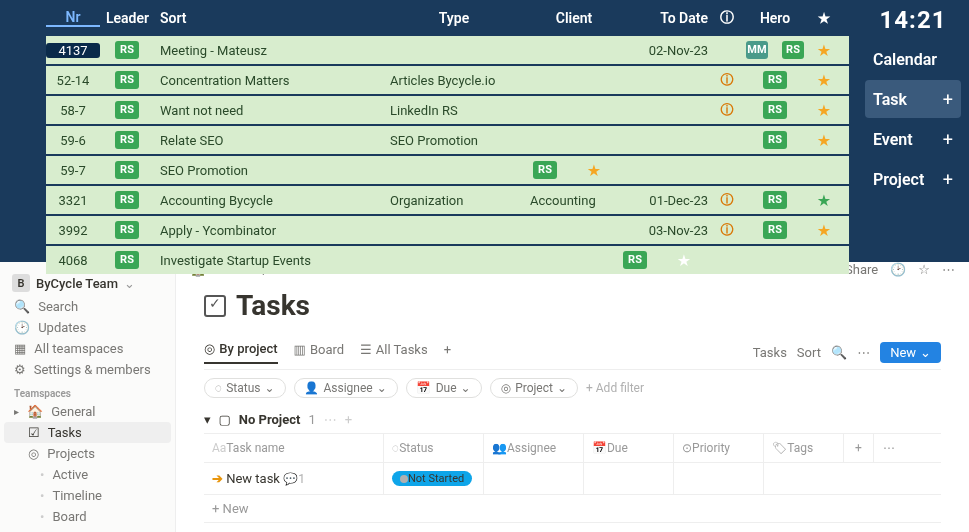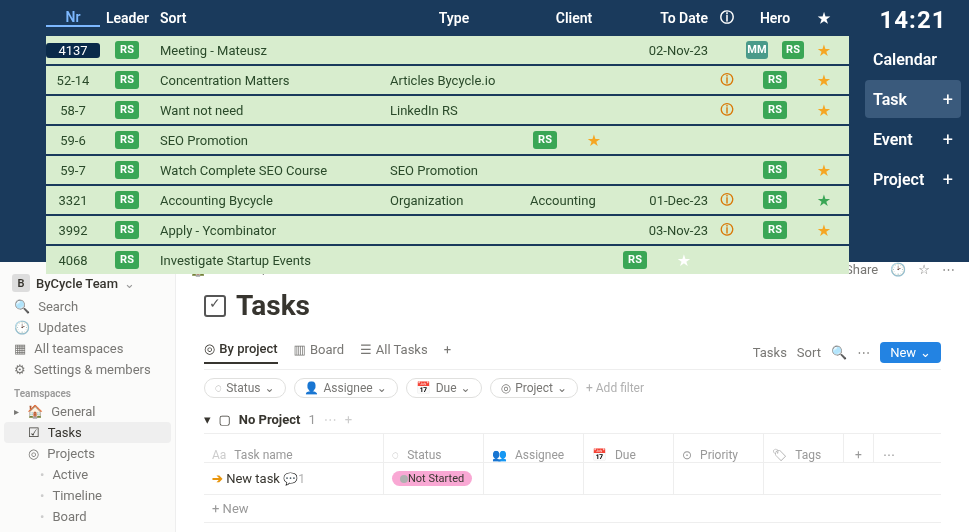--- a/index.html
+++ b/index.html
@@ -74,33 +74,33 @@
   .view-right { margin-left: auto; display: flex; align-items: center; gap: 10px; color: #787774; }
   .btn-new { background: #2383e2; color: #fff; border-radius: 4px; padding: 3px 10px; font-size: 13px; display: flex; align-items: center; gap: 4px; cursor: pointer; }
 
   .filter-row { display: flex; align-items: center; gap: 8px; padding: 8px 0; font-size: 12px; color: #787774; }
   .filter-pill { border: 1px solid #e0e0de; border-radius: 14px; padding: 2px 10px; display: flex; align-items: center; gap: 4px; cursor: pointer; }
 
   .group-header { display: flex; align-items: center; gap: 8px; font-size: 13px; padding: 6px 0; }
   .group-count { color: #999; }
 
   .db-columns { display: flex; align-items: center; font-size: 12px; color: #999; border-top: 1px solid #eee; border-bottom: 1px solid #eee; height: 30px; }
-  .db-col { display: flex; align-items: flex-end; gap: 8px; padding: 0 8px; border-right: 1px solid #eee; height: 100%; }
+  .db-col { display: flex; align-items: center; gap: 0; padding: 0 8px; border-right: 1px solid #eee; height: 100%; }
   .col-name { width: 180px; }
   .col-status { width: 100px; }
   .col-assignee { width: 100px; }
   .col-due { width: 90px; }
   .col-priority { width: 90px; }
   .col-tags { width: 80px; }
   .col-add { width: 30px; justify-content: center; }
   .col-more { width: 30px; justify-content: center; border-right: none; }
 
   .db-row { display: flex; align-items: center; height: 32px; font-size: 13px; border-bottom: 1px solid #eee; }
   .db-cell { padding: 0 8px; border-right: 1px solid #eee; height: 100%; display: flex; align-items: center; }
-  .status-pill { background: #f9a8d4; border-radius: 10px; padding: 1px 8px; font-size: 11px; display: flex; align-items: center; gap: 0; }
+  .status-pill { background: #0ea5e9; border-radius: 10px; padding: 1px 8px; font-size: 11px; display: flex; align-items: center; gap: 0; }
   .status-dot { width: 8px; height: 8px; border-radius: 50%; background: #b0b0b0; }
   .new-row { display: flex; align-items: center; height: 28px; font-size: 13px; color: #999; padding: 0 8px; border-bottom: 1px solid #eee; cursor: pointer; }
   .calc-row { display: flex; align-items: center; font-size: 11px; color: #b0b0b0; height: 26px; }
   .calc-cell { text-align: right; padding: 0 8px; }
   .arrow-icon { color: #e8950c; font-weight: 700; }
   .chat-icon { color: #b0b0b0; font-size: 12px; }
 </style>
 </head>
 <body>
 
@@ -154,33 +154,33 @@
     <div class="cell c-todate"></div>
     <div class="cell c-alert"><span>ⓘ</span></div>
     <div class="cell c-hero">
             <span class="badge badge-rs">RS</span>
           </div>
     <div class="cell c-star star-gold">★</div>
         </div>
         <div class="task-row row-green">
     <div class="cell c-nr ">59-6</div>
     <div class="cell c-leader"><span class="badge badge-rs">RS</span></div>
+    <div class="cell c-name">Relate SEO</div>
     <div class="cell c-type">SEO Promotion</div>
     <div class="cell c-client"></div>
     <div class="cell c-todate"></div>
     <div class="cell c-alert"></div>
     <div class="cell c-hero">
             <span class="badge badge-rs">RS</span>
           </div>
     <div class="cell c-star star-gold">★</div>
         </div>
         <div class="task-row row-green">
     <div class="cell c-nr ">59-7</div>
     <div class="cell c-leader"><span class="badge badge-rs">RS</span></div>
-    <div class="cell c-name">Watch Complete SEO Course</div>
     <div class="cell c-type">SEO Promotion</div>
     <div class="cell c-client"></div>
     <div class="cell c-todate"></div>
     <div class="cell c-alert"></div>
     <div class="cell c-hero">
             <span class="badge badge-rs">RS</span>
           </div>
     <div class="cell c-star star-gold">★</div>
         </div>
         <div class="task-row row-green">

